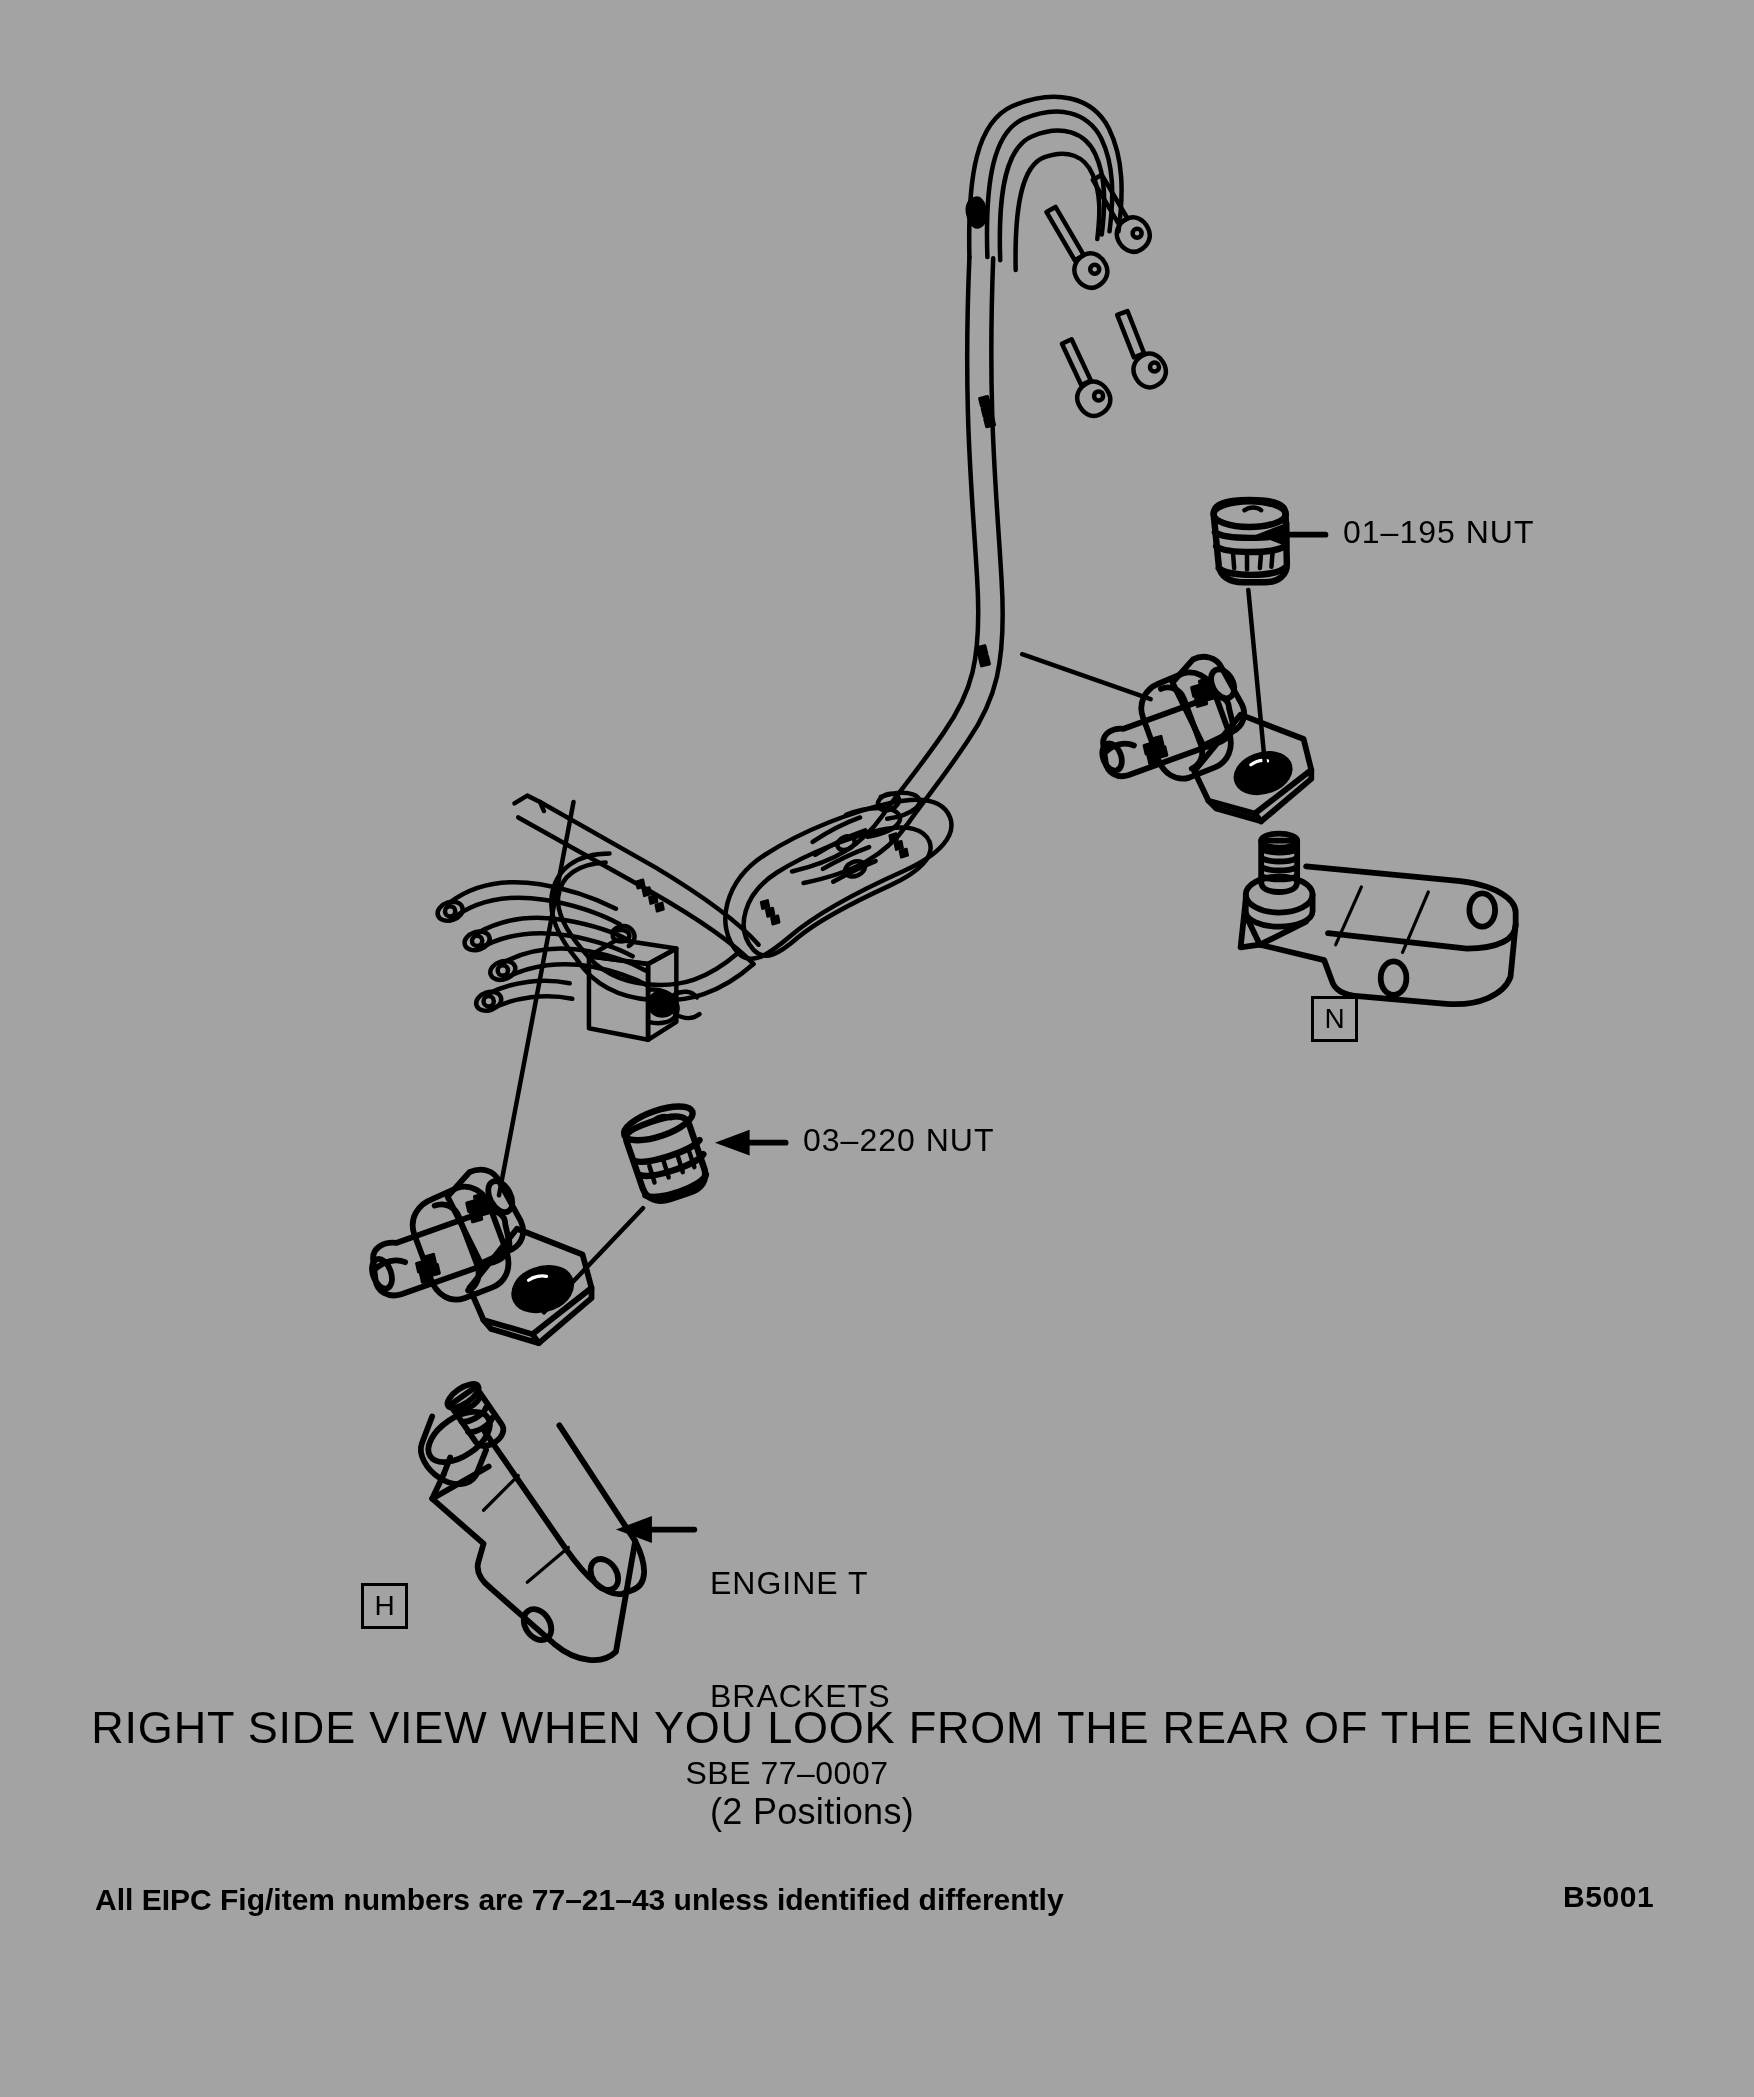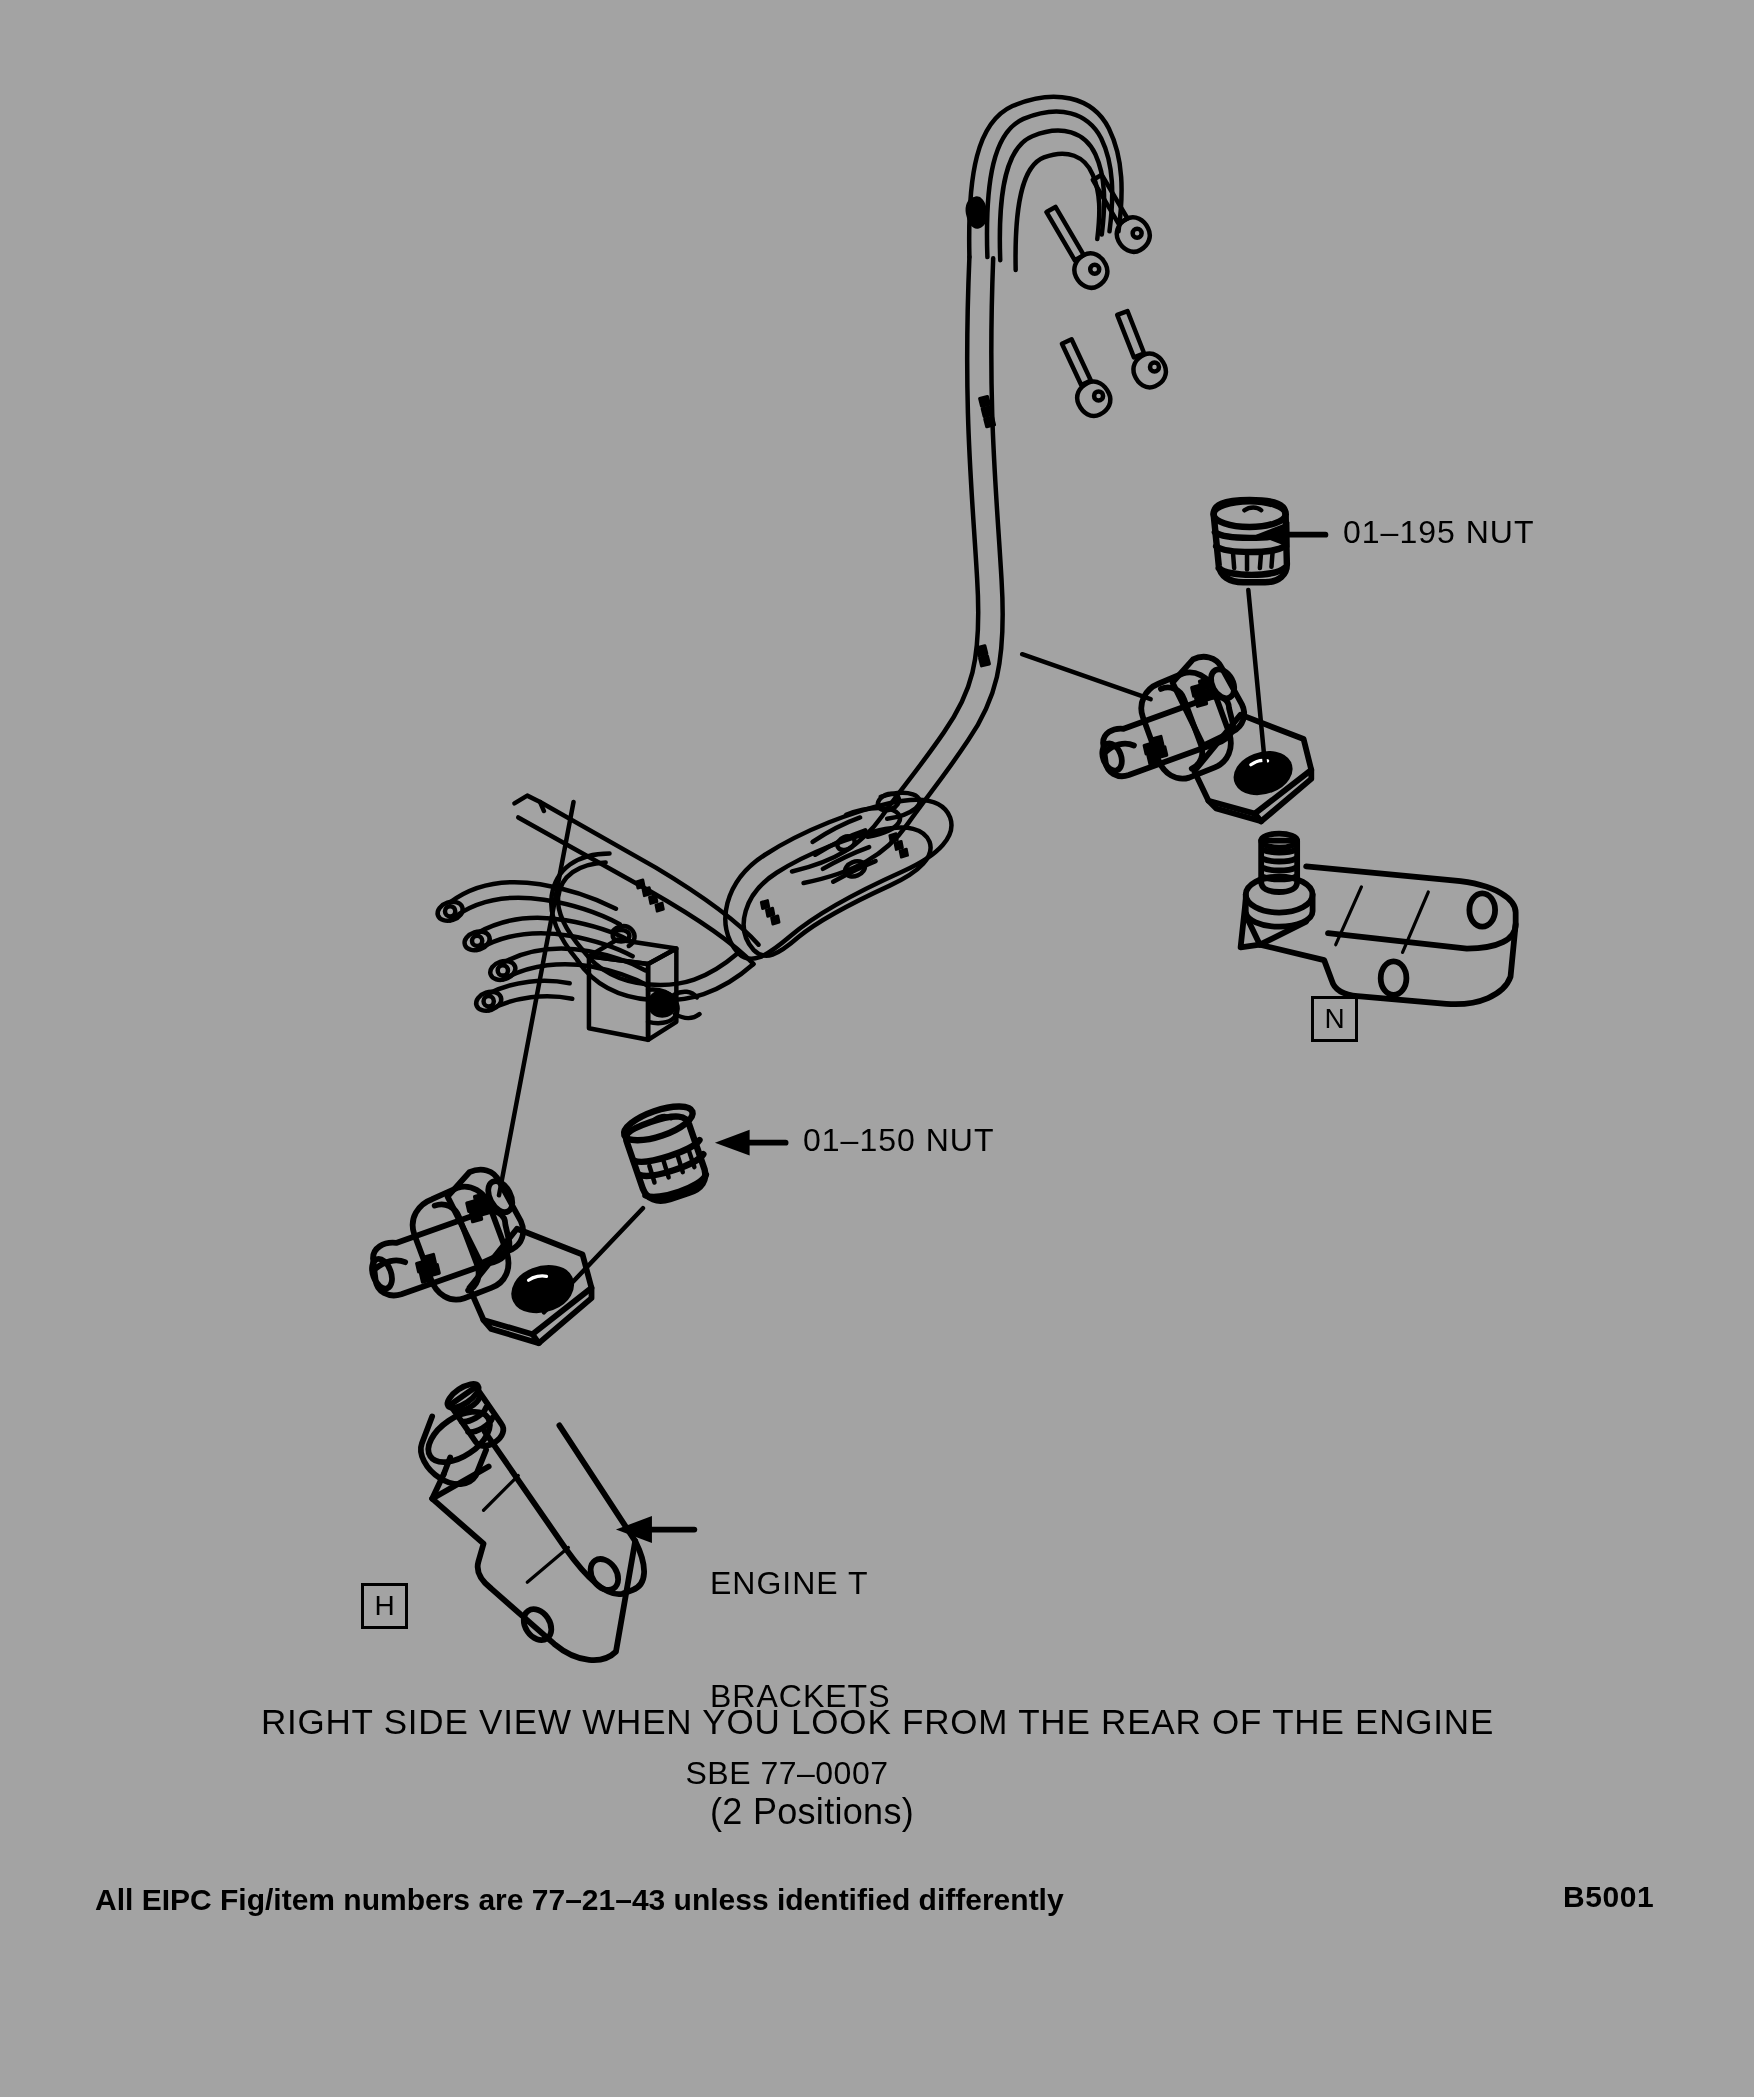--- a/index.html
+++ b/index.html
@@ -54,21 +54,21 @@
     display: flex;
     align-items: center;
     justify-content: center;
     font-size: 28px;
     font-family: "Liberation Sans", sans-serif;
   }
   .view-caption {
     position: absolute;
     width: 1755px;
     text-align: center;
-    font-size: 35px;
+    font-size: 45px;
     letter-spacing: 0.8px;
   }
   .sbe-line {
     position: absolute;
     width: 1574px;
     text-align: center;
     font-size: 32px;
     letter-spacing: 0.5px;
   }
   .footer-note {
@@ -368,21 +368,21 @@
       <g stroke-width="9">
         <line x1="1080" y1="2380" x2="1000" y2="2380"></line>
         <polygon points="958,2380 1014,2359 1014,2401" fill="#000" stroke="none"></polygon>
       </g>
 
     </g>
   </svg>
 
   <div class="lbl callout-text" style="left:1343px; top:514px;">01–195 NUT</div>
 
-  <div class="lbl callout-text" style="left:803px; top:1122px;">01–150 NUT</div>
+  <div class="lbl callout-text" style="left:803px; top:1122px;">03–220 NUT</div>
 
   <div class="lbl bracket-label" style="left:710px; top:1489px;">
     <div>ENGINE T</div>
     <div>BRACKETS</div>
     <div class="sub">(2 Positions)</div>
   </div>
 
   <div class="boxed-letter" style="left:1311px; top:996px;">
     <span>N</span>
   </div>

